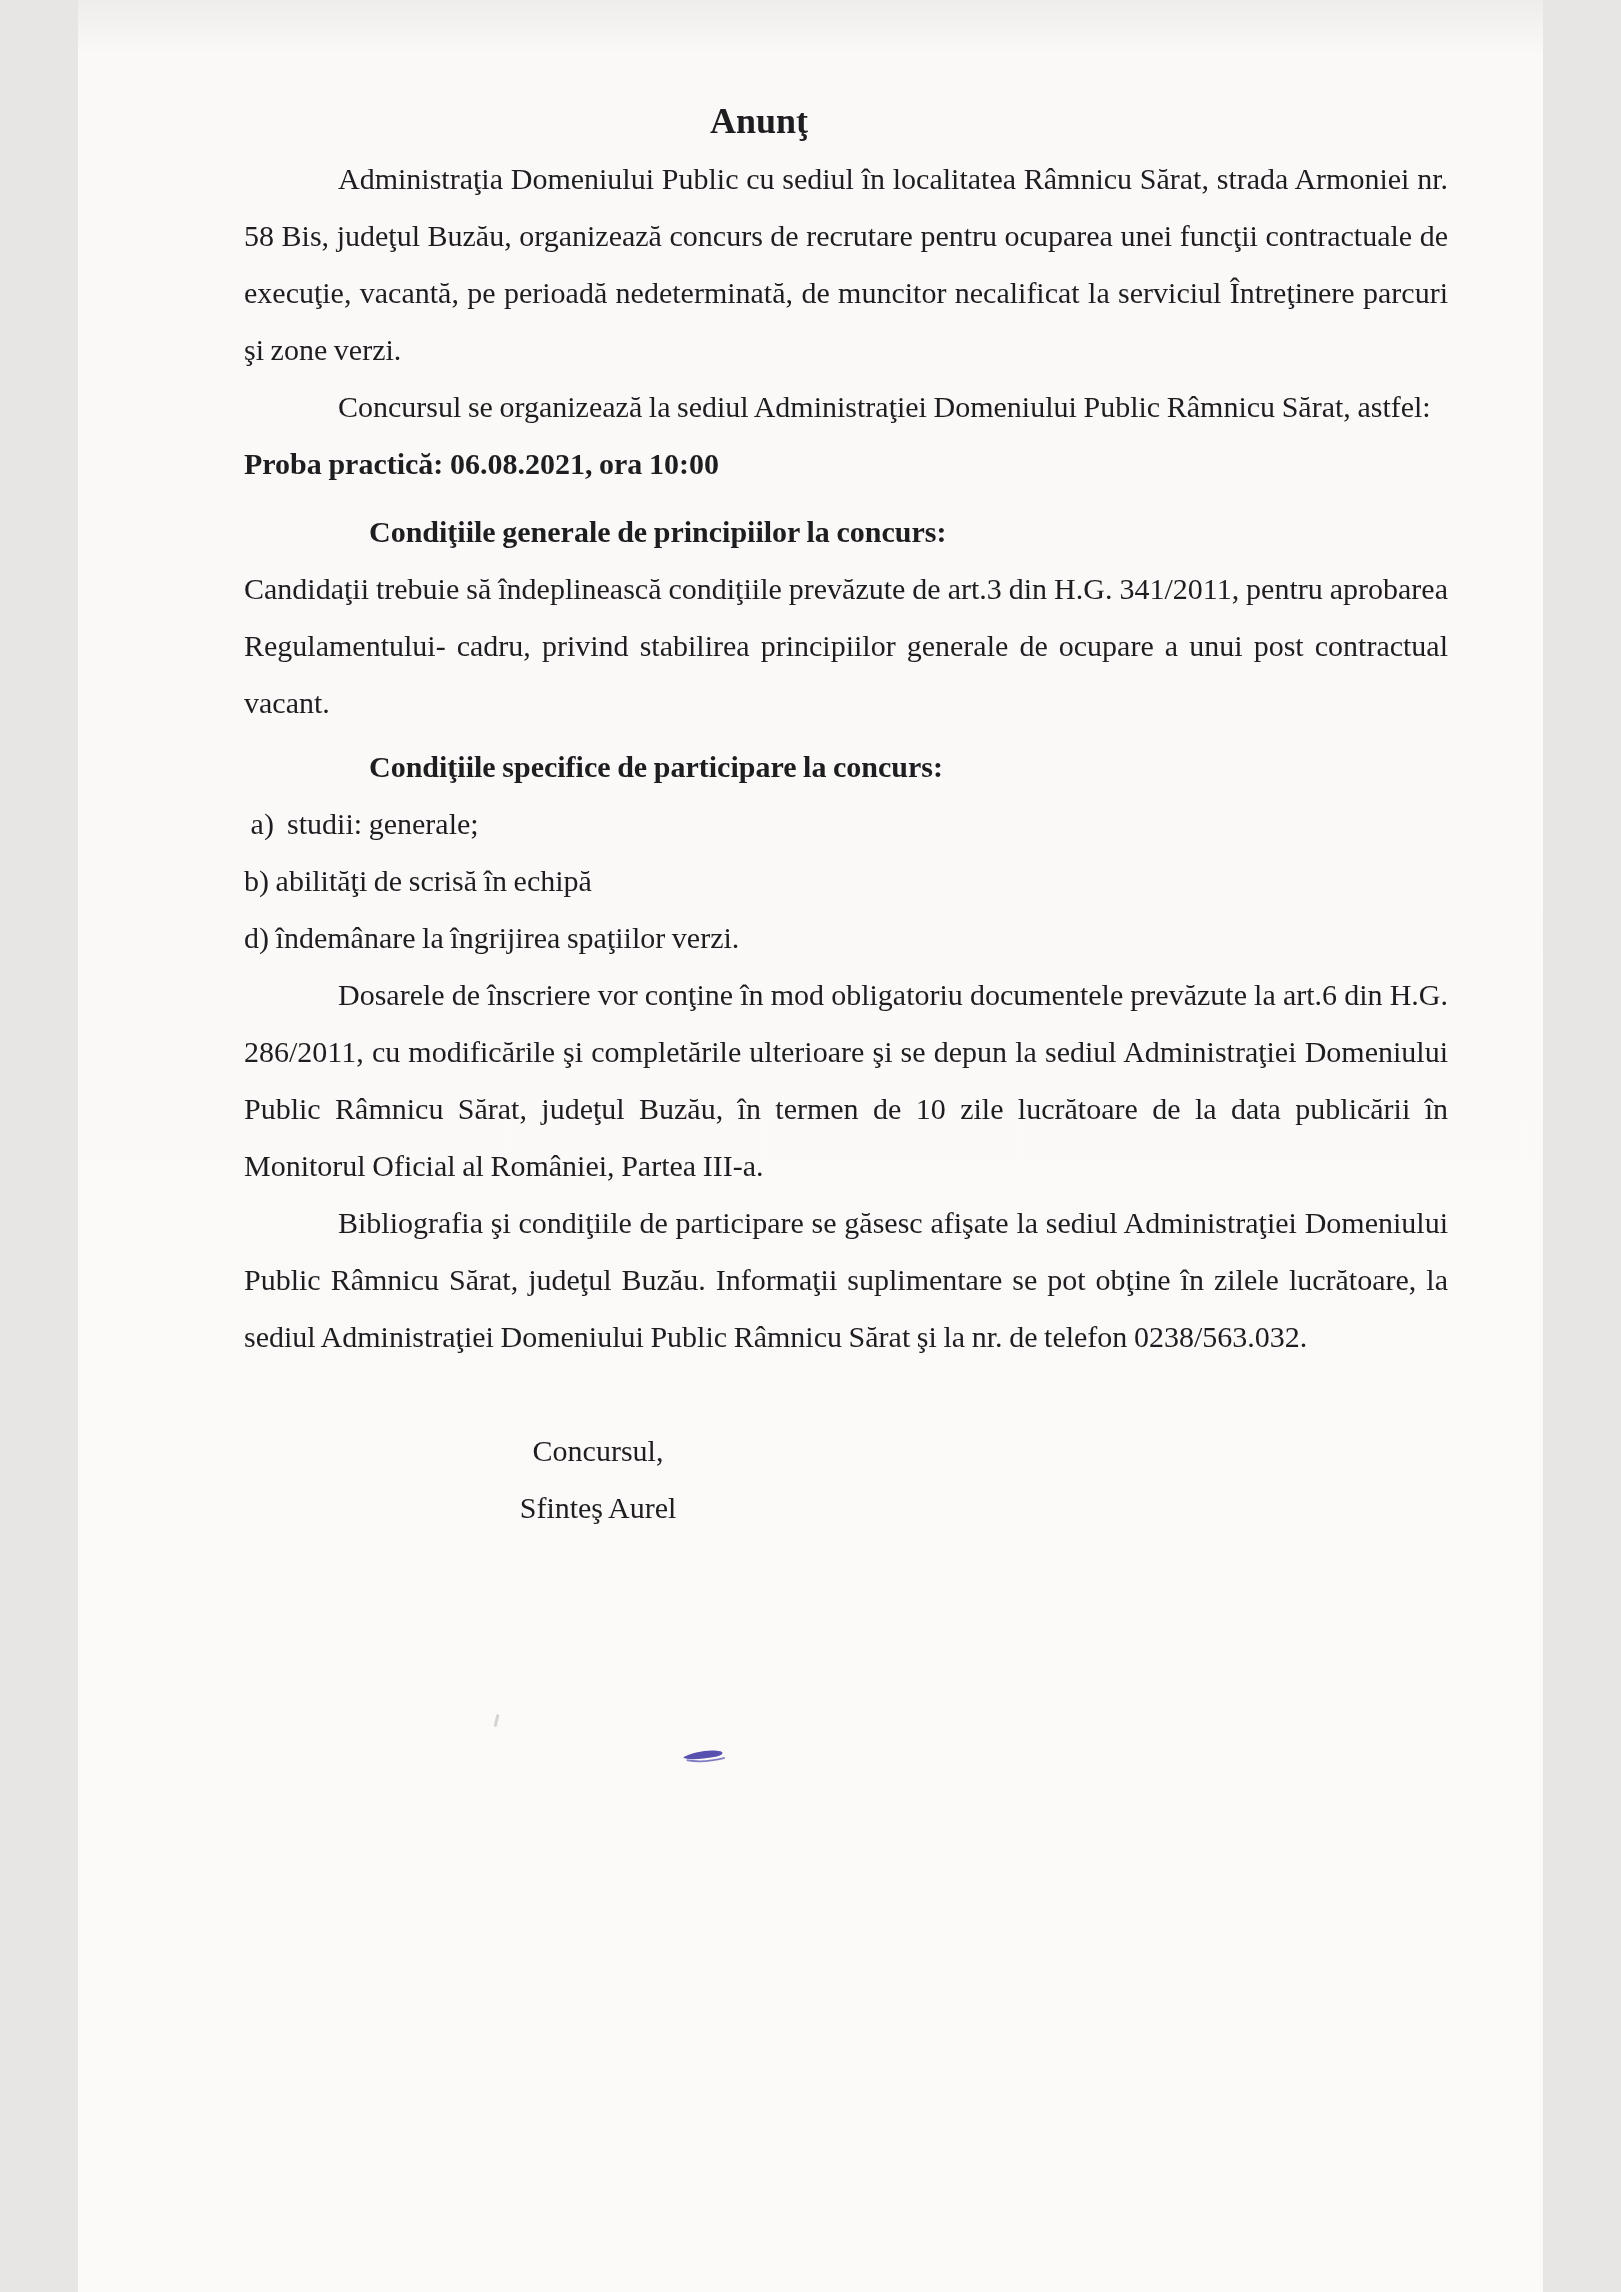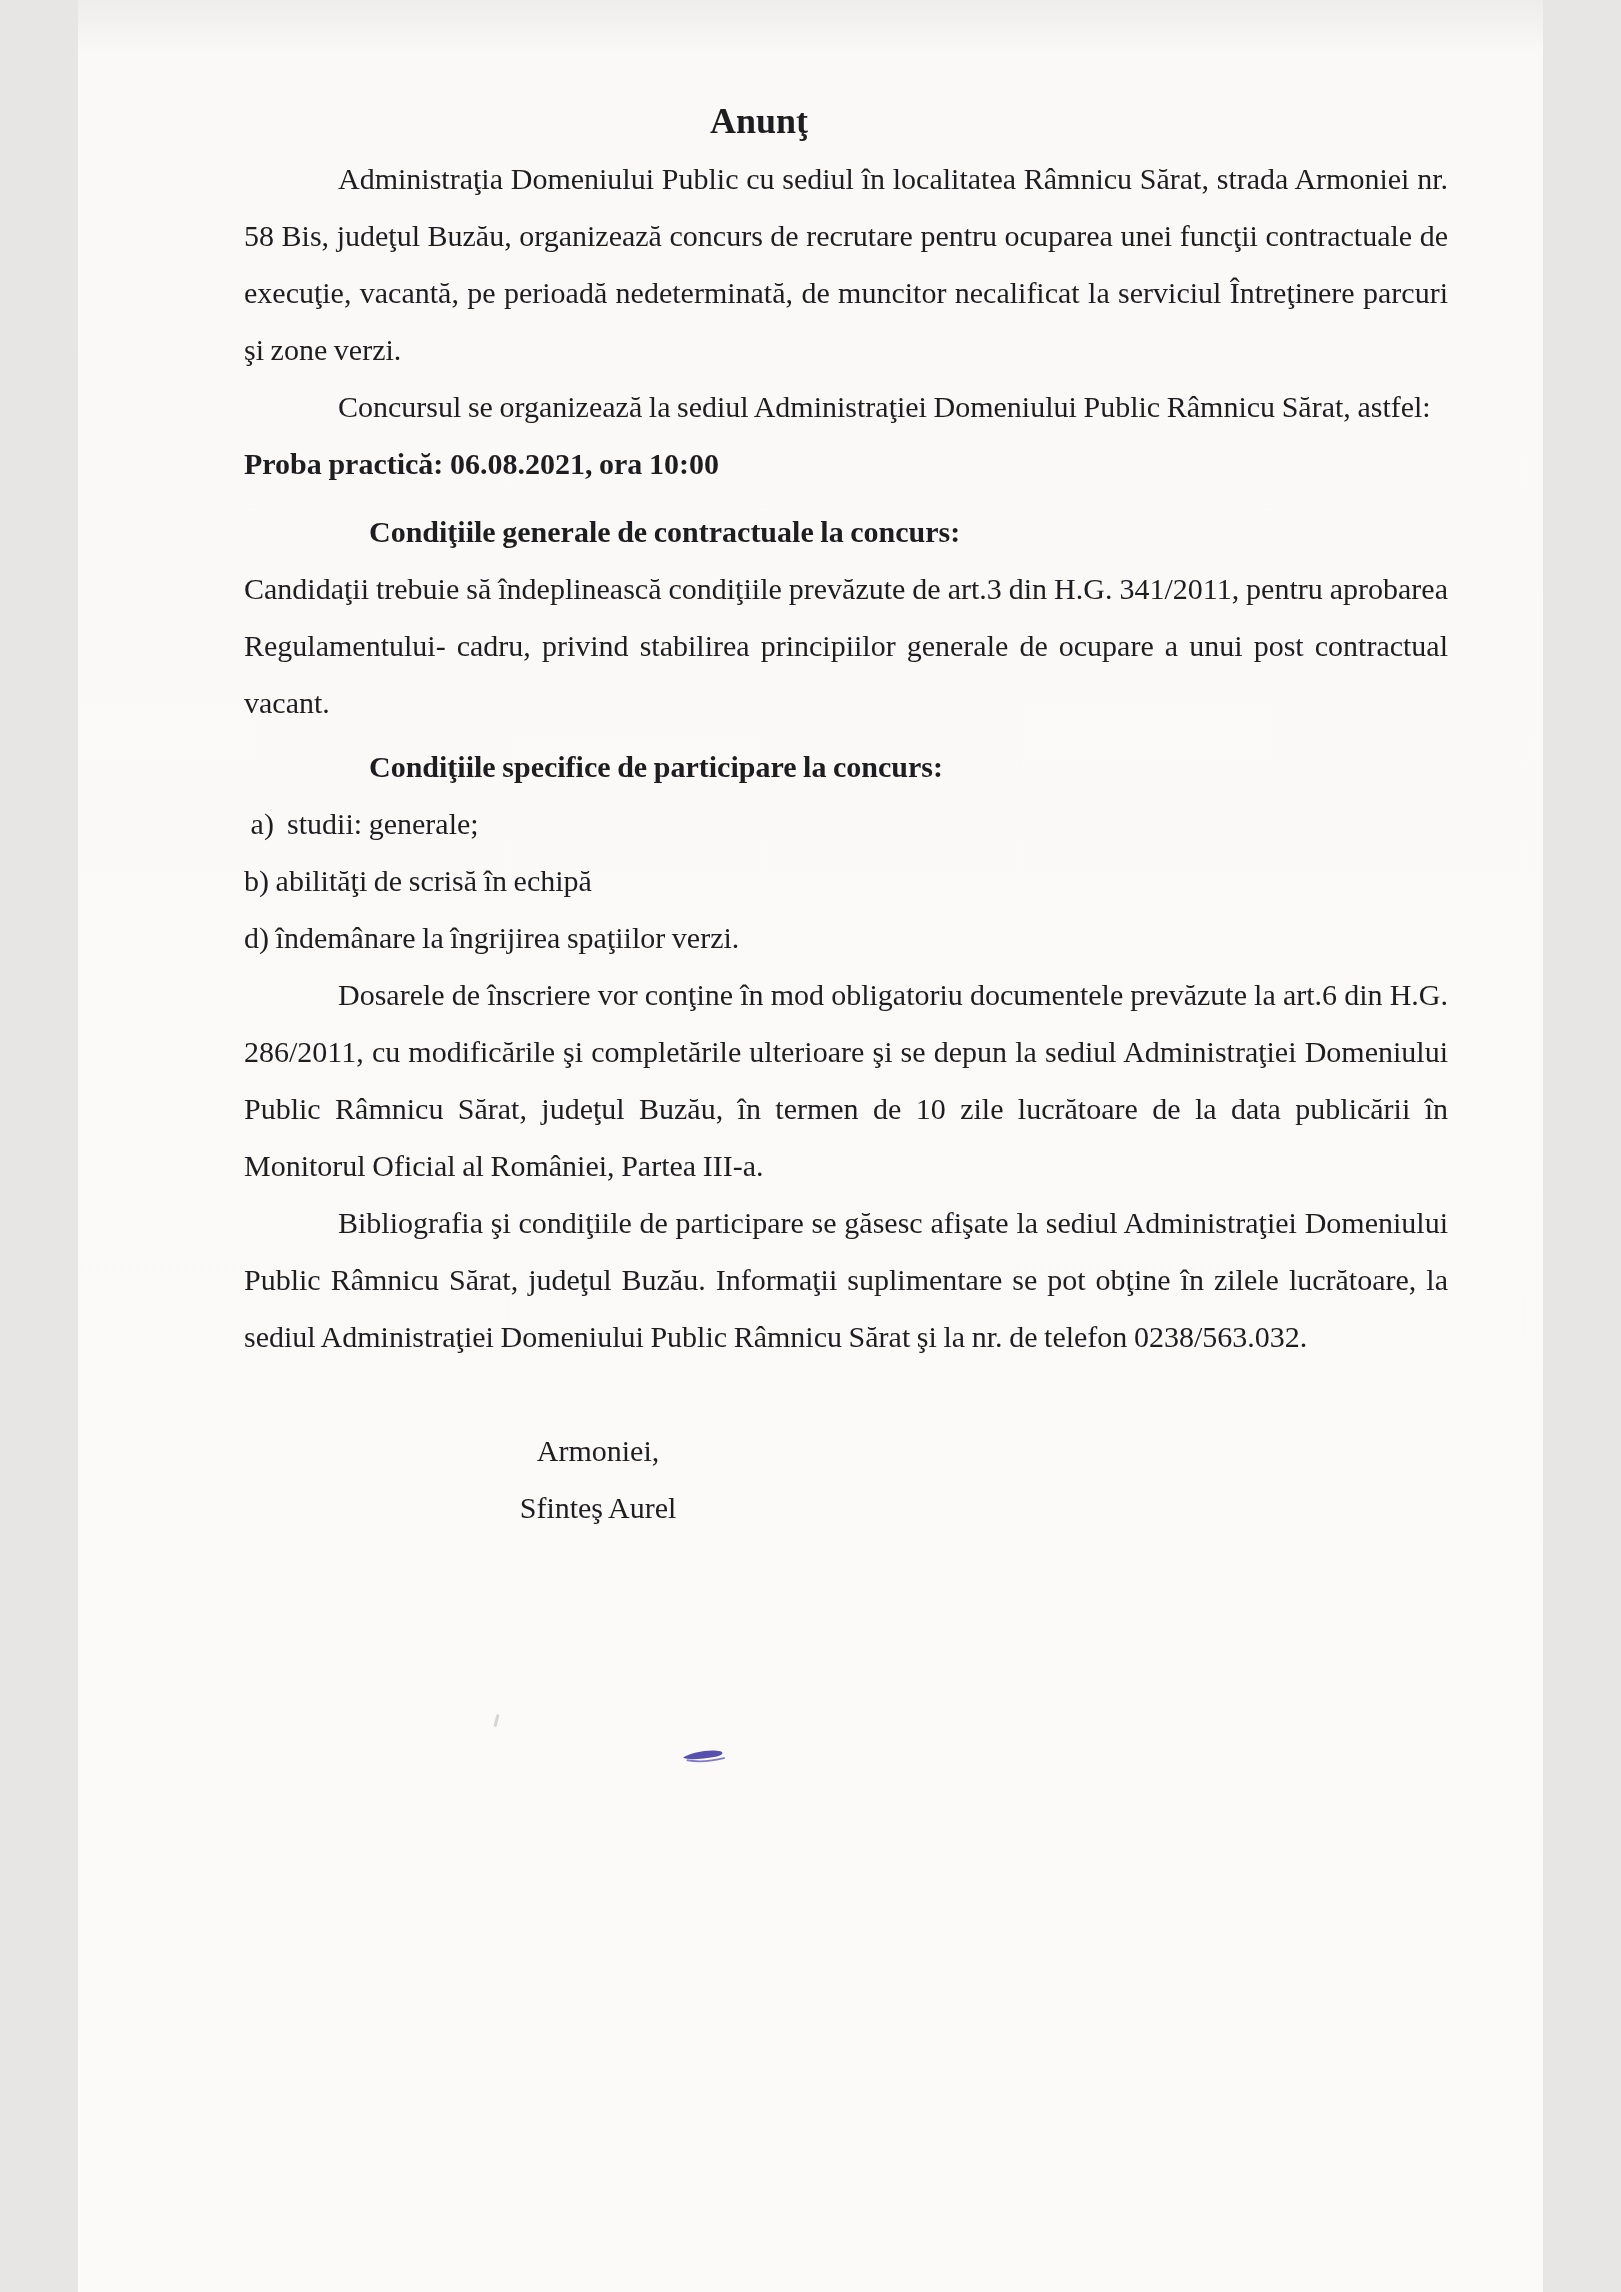--- a/index.html
+++ b/index.html
@@ -84,39 +84,39 @@
 
   <h1 class="doc-title">Anunţ</h1>
 
   <p class="para">Administraţia Domeniului Public cu sediul în localitatea  Râmnicu Sărat, strada Armoniei nr. 58 Bis, judeţul Buzău, organizează concurs de recrutare pentru ocuparea unei  funcţii contractuale de execuţie, vacantă, pe perioadă nedeterminată, de muncitor necalificat la serviciul Întreţinere parcuri şi zone verzi.</p>
 
   <p class="para">Concursul se organizează la sediul Administraţiei Domeniului Public Râmnicu Sărat, astfel:</p>
 
 
   <p class="bold-line">Proba practică: 06.08.2021, ora 10:00</p>
 
-  <p class="heading generale">Condiţiile generale de contractuale la concurs:</p>
+  <p class="heading generale">Condiţiile generale de principiilor la concurs:</p>
 
   <p class="para no-indent">Candidaţii trebuie să îndeplinească condiţiile prevăzute de art.3 din H.G. 341/2011, pentru aprobarea Regulamentului- cadru, privind stabilirea principiilor generale de ocupare a unui post contractual vacant.</p>
 
   <p class="heading specifice">Condiţiile specifice de participare la concurs:</p>
 
   <p class="list-line"> a)  studii: generale;</p>
 
   <p class="list-line">b) abilităţi de scrisă în echipă</p>
 
 
   <p class="list-line">d) îndemânare la îngrijirea spaţiilor verzi.</p>
 
   <p class="para">Dosarele de înscriere vor conţine în mod obligatoriu documentele prevăzute la art.6 din H.G. 286/2011, cu modificările şi completările ulterioare şi se depun la sediul Administraţiei Domeniului Public Râmnicu Sărat, judeţul Buzău, în termen de 10 zile lucrătoare de la data publicării în Monitorul Oficial al României, Partea III-a.</p>
 
   <p class="para">Bibliografia şi condiţiile de participare se găsesc afişate la sediul Administraţiei Domeniului Public Râmnicu Sărat, judeţul Buzău. Informaţii suplimentare se pot obţine în zilele lucrătoare, la sediul Administraţiei Domeniului Public Râmnicu Sărat şi la nr. de telefon 0238/563.032.</p>
 
   <div class="signature">
-    <p>Armoniei,</p>
+    <p>Concursul,</p>
     <p>Sfinteş Aurel</p>
   </div>
 
   <svg class="pen-mark" width="47" height="23" viewBox="0 0 52 26">
     <path d="M3 13 C 12 7, 34 3, 45 6 C 50 7.5, 47 11, 38 12.5 C 26 14.5, 8 16.5, 3 13 Z" fill="#4a41a8" opacity="0.92"></path>
     <path d="M7 16 C 20 18.5, 36 17, 50 13.5" stroke="#574fb0" stroke-width="2" fill="none" opacity="0.75"></path>
   </svg>
 
   <div class="stray-mark"></div>
 

